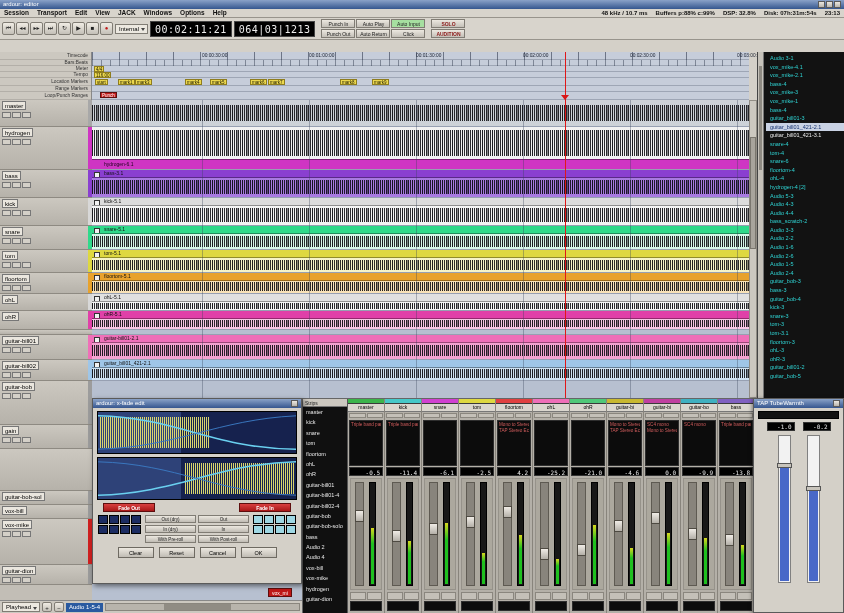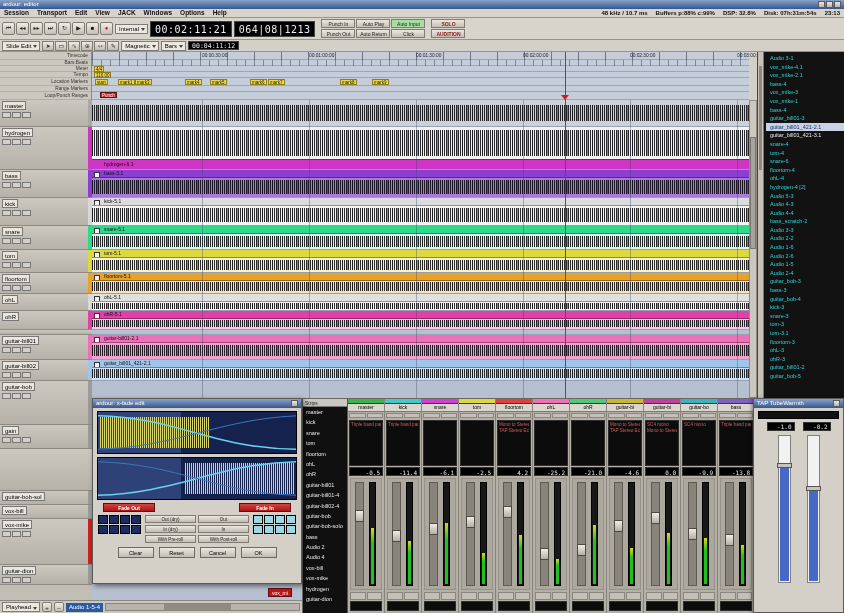--- a/index.html
+++ b/index.html
@@ -216,53 +216,39 @@
         <div class="tbtn">◂◂</div>
         <div class="tbtn">▸▸</div>
         <div class="tbtn">⏭</div>
         <div class="tbtn">↻</div>
         <div class="tbtn">▶</div>
         <div class="tbtn">■</div>
         <div class="tbtn rec">●</div>
       </span>
     <span class="combo">Internal</span>
     <span class="clock">00:02:11:21</span>
-    <span class="clock">064|08|1213</span>
+    <span class="clock">064|03|1213</span>
     <span class="tgl-grid">
       <span class="tgrow" id="toggles-row1">
           <div class="tg">Punch In</div>
           <div class="tg">Auto Play</div>
           <div class="tg green">Auto Input</div>
         </span>
       <span class="tgrow" id="toggles-row2">
           <div class="tg">Punch Out</div>
           <div class="tg">Auto Return</div>
           <div class="tg">Click</div>
         </span>
     </span>
     <span class="tgl-grid">
       <span class="tg red">SOLO</span>
       <span class="tg red">AUDITION</span>
     </span>
   </div>
 
-  <div class="etoolbar">
-    <span class="combo">Slide Edit</span>
-    <span id="tool-btns" style="display:flex;gap:1px;">
-        <div class="toolbtn">➤</div>
-        <div class="toolbtn">▭</div>
-        <div class="toolbtn">∿</div>
-        <div class="toolbtn">⊕</div>
-        <div class="toolbtn">⇿</div>
-        <div class="toolbtn">✎</div>
-      </span>
-    <span class="combo">Magnetic</span>
-    <span class="combo">Bars</span>
-    <span class="eclock">00:04:11:12</span>
-  </div>
 
   <div class="rulerpane" id="ruler-labels">
       <div class="rlabel" style="height: 8px; line-height: 8px;">Timecode</div>
       <div class="rlabel" style="height: 6px; line-height: 6px;">Bars:Beats</div>
       <div class="rlabel" style="height: 6px; line-height: 6px;">Meter</div>
       <div class="rlabel" style="height: 6px; line-height: 6px;">Tempo</div>
       <div class="rlabel" style="height: 8px; line-height: 8px;">Location Markers</div>
       <div class="rlabel" style="height: 6px; line-height: 6px;">Range Markers</div>
       <div class="rlabel" style="height: 8px; line-height: 8px;">Loop/Punch Ranges</div>
     </div>

